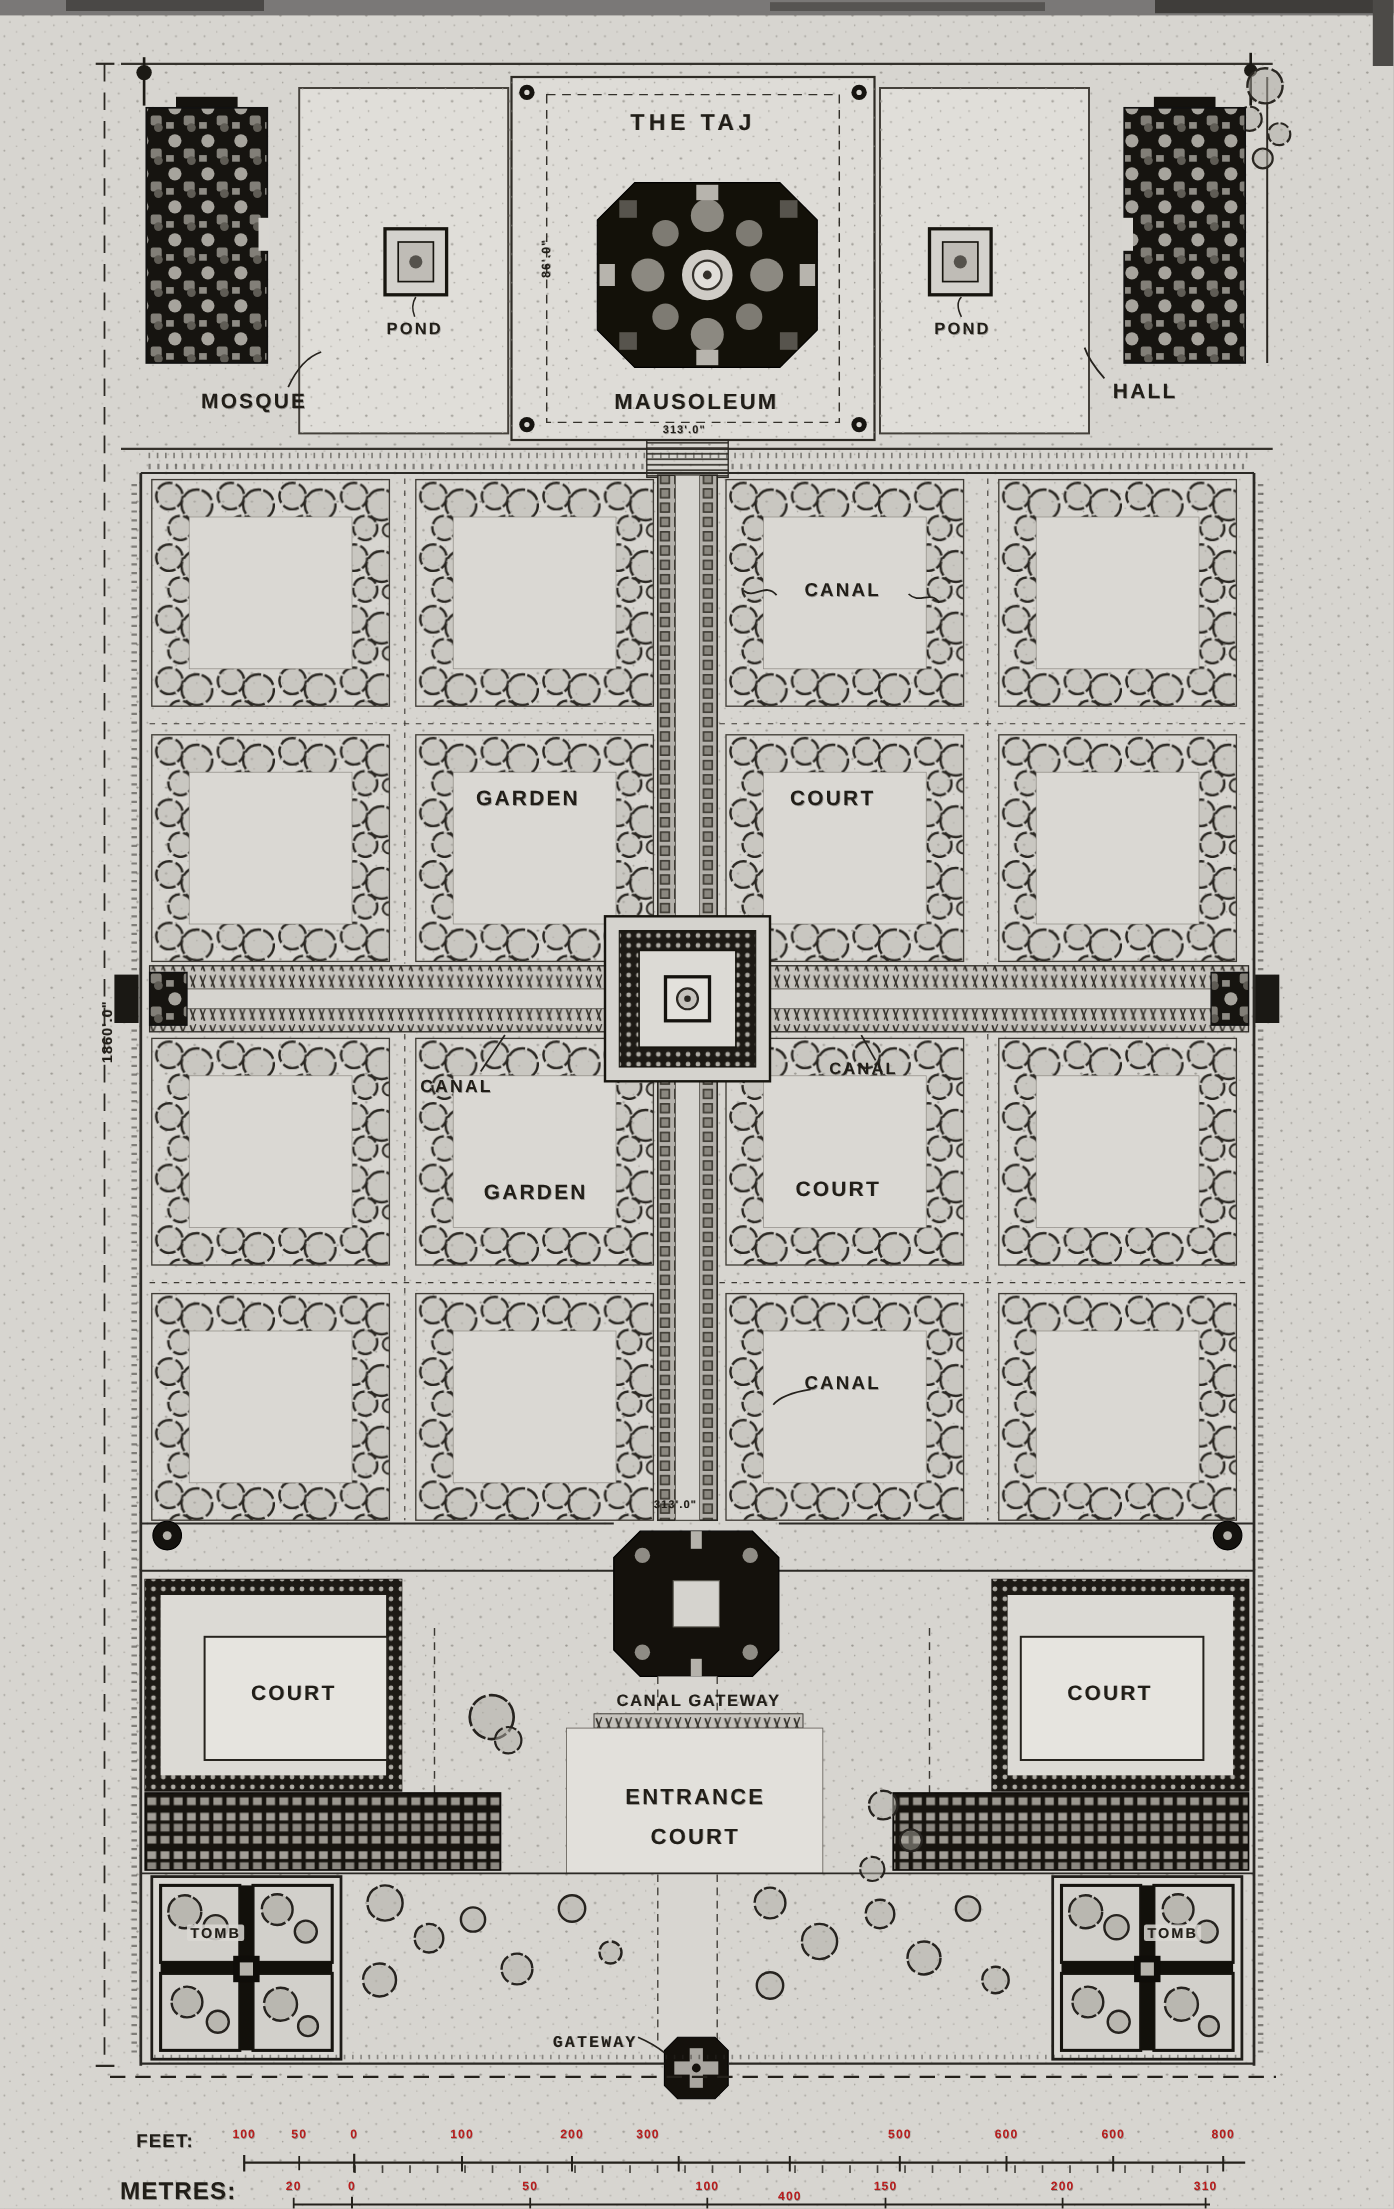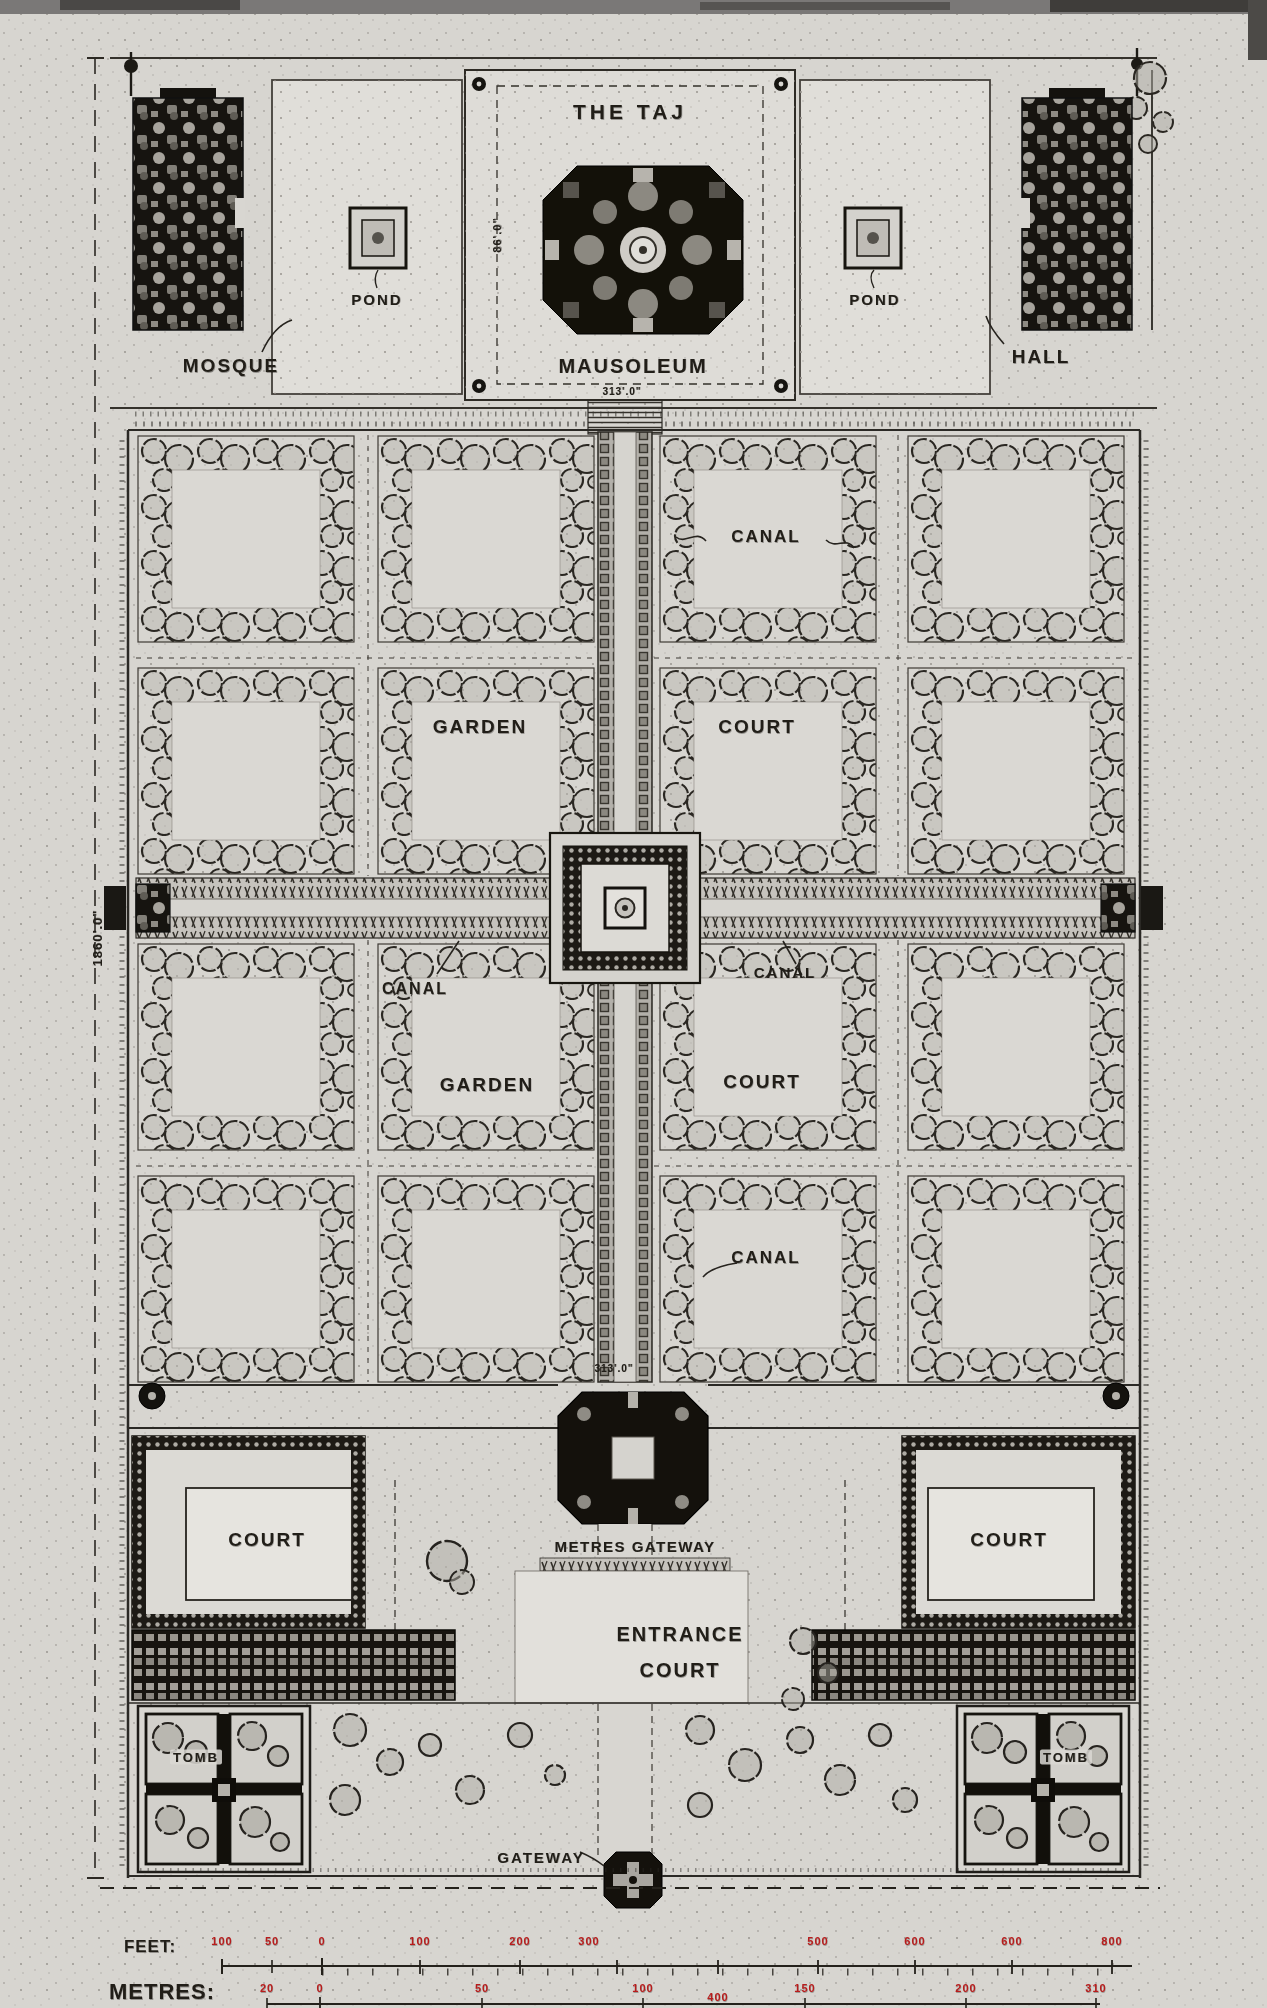--- a/index.html
+++ b/index.html
@@ -14,21 +14,21 @@
     font-weight:bold;color:#211e18;letter-spacing:2px;white-space:nowrap;
     text-shadow:0.6px 0.6px 0 rgba(20,18,14,0.35);
   }
   .rot{transform:translate(-50%,-50%) rotate(-90deg);}
   .num{
     position:absolute;transform:translate(-50%,-50%);
     font-weight:bold;color:#b91c1c;letter-spacing:1px;
     text-shadow:0.5px 0.5px 0 rgba(20,18,14,0.3);font-size:11px;
   }
   .patch{background:rgba(218,216,211,0.85);padding:0 3px;border-radius:2px;}
-  .two-line{text-align:center;line-height:1.8;margin-left:48px;}
+  .two-line{text-align:center;line-height:1.8;}
 </style>
 </head>
 <body>
 
 <div class="canvas">
 
 <svg class="plan" width="1267" height="2008" viewBox="0 0 1267 2008">
   <defs>
     <pattern id="paperN" width="26" height="26" patternUnits="userSpaceOnUse">
       <circle cx="4" cy="7" r="0.9" fill="#a9a6a0"></circle>
@@ -455,31 +455,31 @@
 <div class="lbl" style="left:480px;top:727px;font-size:19px;">GARDEN</div>
 <div class="lbl" style="left:757px;top:727px;font-size:19px;">COURT</div>
 <div class="lbl" style="left:415px;top:989px;font-size:16px;">CANAL</div>
 <div class="lbl" style="left:785px;top:972px;font-size:15px;">CANAL</div>
 <div class="lbl" style="left:487px;top:1085px;font-size:19px;">GARDEN</div>
 <div class="lbl" style="left:762px;top:1082px;font-size:19px;">COURT</div>
 <div class="lbl" style="left:766px;top:1258px;font-size:17px;">CANAL</div>
 <div class="lbl rot" style="left:97px;top:938px;font-size:13px;letter-spacing:1px;">1860'.0"</div>
 <div class="lbl" style="left:614px;top:1368px;font-size:10px;letter-spacing:1px;">313'.0"</div>
 
-<div class="lbl" style="left:635px;top:1546px;font-size:15px;letter-spacing:1.5px;">METRES GATEWAY</div>
+<div class="lbl" style="left:635px;top:1546px;font-size:15px;letter-spacing:1.5px;">CANAL GATEWAY</div>
 <div class="lbl two-line" style="left:632px;top:1652px;font-size:20px;">
   <div>ENTRANCE</div>
   <div>COURT</div>
 </div>
 <div class="lbl" style="left:267px;top:1540px;font-size:19px;">COURT</div>
 <div class="lbl" style="left:1009px;top:1540px;font-size:19px;">COURT</div>
 
 <div class="lbl patch" style="left:196px;top:1757px;font-size:13px;">TOMB</div>
 <div class="lbl patch" style="left:1066px;top:1757px;font-size:13px;">TOMB</div>
-<div class="lbl" style="left:541px;top:1857px;font-size:15px;">GATEWAY</div>
+<div class="lbl" style="left:541px;top:1857px;font-size:15px;font-family:Liberation Mono, monospace;">GATEWAY</div>
 
 <div class="lbl" style="left:150px;top:1947px;font-size:17px;letter-spacing:1px;">FEET:</div>
 <div class="lbl" style="left:162px;top:1992px;font-size:22px;letter-spacing:1px;">METRES:</div>
 
 <span class="num" style="left:222px;top:1941px;">100</span>
 <span class="num" style="left:272px;top:1941px;">50</span>
 <span class="num" style="left:322px;top:1941px;">0</span>
 <span class="num" style="left:420px;top:1941px;">100</span>
 <span class="num" style="left:520px;top:1941px;">200</span>
 <span class="num" style="left:589px;top:1941px;">300</span>

